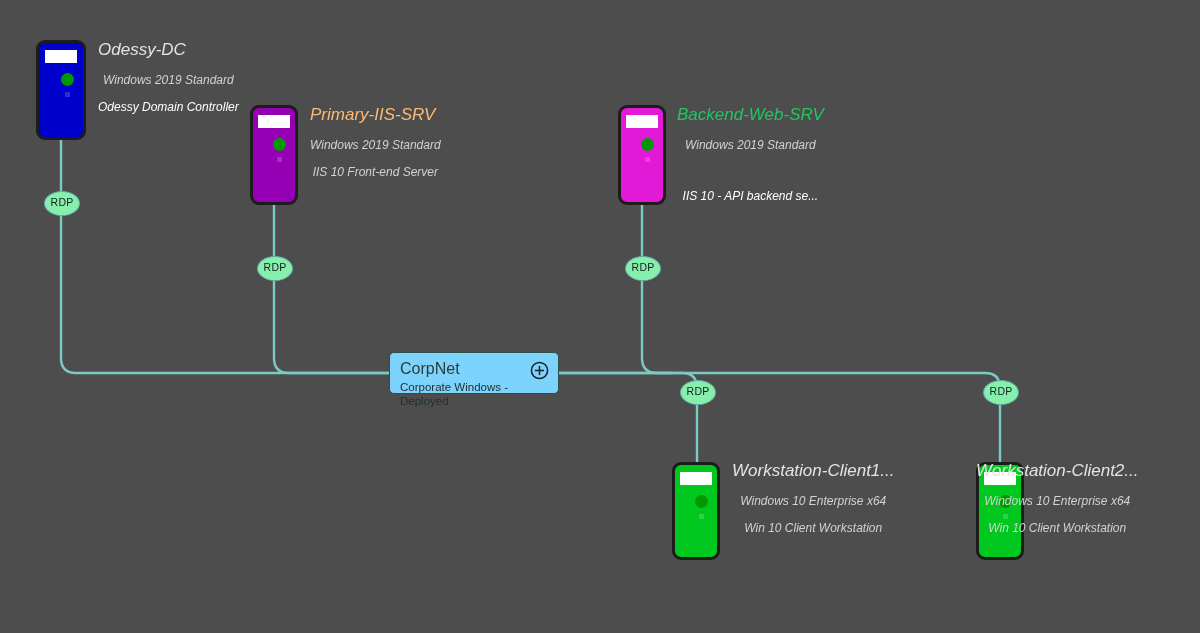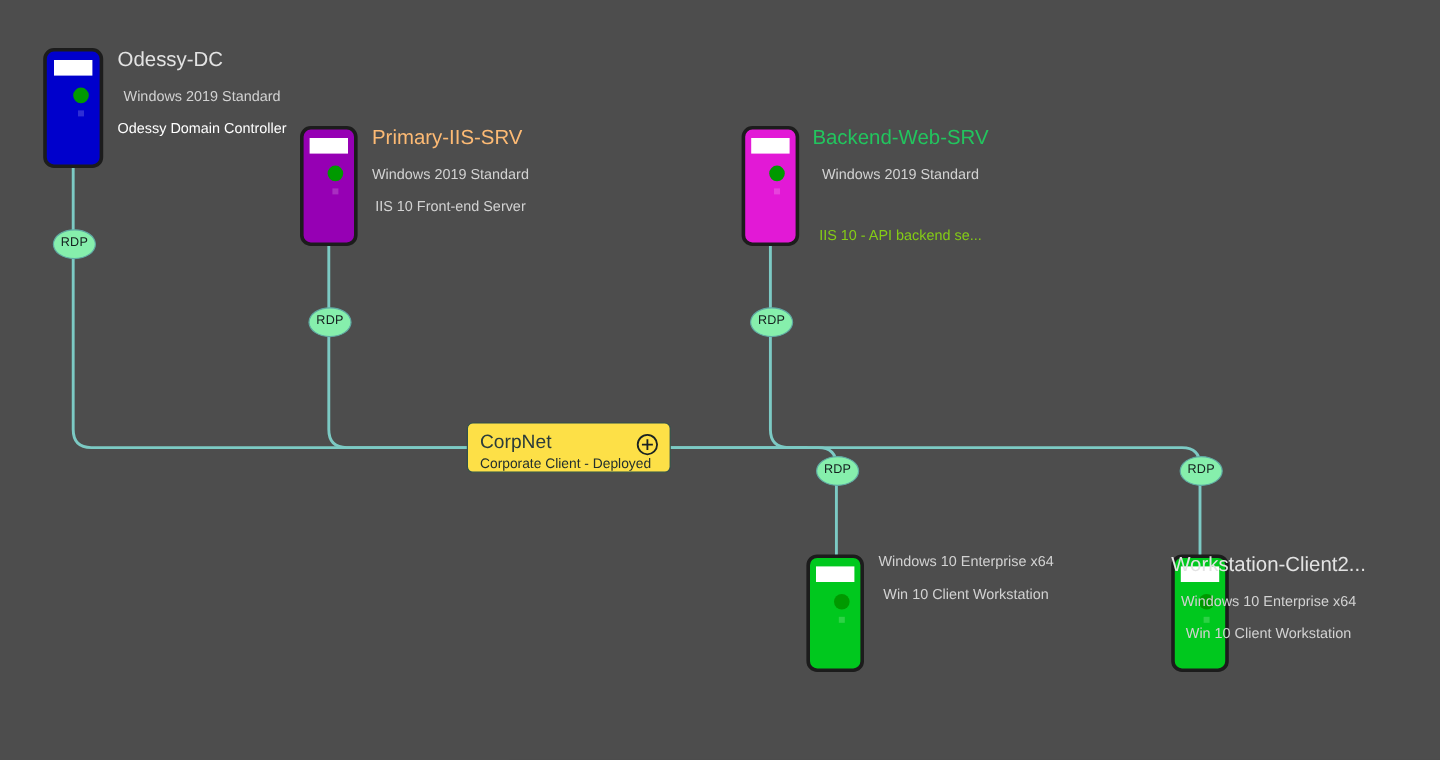--- a/index.html
+++ b/index.html
@@ -55,41 +55,42 @@
     height: 5px;
     right: 13px;
     top: 49px;
     background: rgba(255,255,255,0.18);
   }
 
   
   .nodetext {
     position: absolute;
     white-space: nowrap;
+    font-style: italic;
   }
   .nodetext .title {
     font-size: 17px;
     color: #e3e3e3;
     line-height: 20px;
     margin: 0 0 13px 0;
   }
   .nodetext .meta {
     font-size: 12px;
     color: #d2d2d2;
     line-height: 15px;
     margin: 0 0 12px 0;
     text-align: center;
   }
   .nodetext .meta.last { margin-bottom: 0; }
 
   
   .netbox {
     position: absolute;
     box-sizing: border-box;
-    background: #fde047;
+    background: #7dd3fc;
     border: 1px solid #2f4f4d;
     border-radius: 5px;
     padding: 6px 10px 25px 10px;
   }
   .netbox .net-title {
     font-size: 16px;
     color: #2b3c3b;
     line-height: 19px;
     margin-bottom: 2px;
   }
@@ -158,46 +159,47 @@
         <div class="meta last" style="color: rgb(210, 210, 210);">IIS 10 Front-end Server</div>
       </div>
       <div class="node" style="left: 618px; top: 105px; width: 48px; height: 100px; background: rgb(226, 25, 214);">
         <div class="screenbar"></div>
         <div class="statusdot" style="background: rgb(0, 153, 0);"></div>
         <div class="minisquare"></div>
       </div>
       <div class="nodetext" style="left: 677px; top: 105px;">
         <div class="title" style="color: #22c55e;">Backend-Web-SRV</div>
         <div class="meta" style="color: rgb(210, 210, 210);">Windows 2019 Standard</div>
-        <div class="meta last" style="color: #84cc16; margin-top: 36px;">IIS 10 - API backend se...</div>
+        <div class="meta last" style="color: #ffffff; margin-top: 36px;">IIS 10 - API backend se...</div>
       </div>
       <div class="node" style="left: 672px; top: 462px; width: 48px; height: 98px; background: rgb(0, 200, 30);">
         <div class="screenbar"></div>
         <div class="statusdot" style="background: rgb(0, 153, 0);"></div>
         <div class="minisquare"></div>
       </div>
       <div class="nodetext" style="left: 732px; top: 461px;">
+        <div class="title" style="color: rgb(227, 227, 227);">Workstation-Client1...</div>
         <div class="meta" style="color: rgb(210, 210, 210);">Windows 10 Enterprise x64</div>
         <div class="meta last" style="color: rgb(210, 210, 210);">Win 10 Client Workstation</div>
       </div>
       <div class="node" style="left: 976px; top: 462px; width: 48px; height: 98px; background: rgb(0, 200, 30);">
         <div class="screenbar"></div>
         <div class="statusdot" style="background: rgb(0, 153, 0);"></div>
         <div class="minisquare"></div>
       </div>
       <div class="nodetext" style="left: 976px; top: 461px;">
         <div class="title" style="color: rgb(227, 227, 227);">Workstation-Client2...</div>
         <div class="meta" style="color: rgb(210, 210, 210);">Windows 10 Enterprise x64</div>
         <div class="meta last" style="color: rgb(210, 210, 210);">Win 10 Client Workstation</div>
       </div>
     </div>
 
   <div class="netbox" id="netbox" style="left: 389px; top: 352px; width: 170px; height: 42px;">
     <div class="net-title">CorpNet</div>
-    <div class="net-sub">Corporate Client - Deployed</div>
+    <div class="net-sub">Corporate Windows - Deployed</div>
     <svg class="plus-icon" viewBox="0 0 20 20">
       <circle cx="10" cy="10" r="8.5" fill="none" stroke="#1a2322" stroke-width="1.6"></circle>
       <line x1="10" y1="5.2" x2="10" y2="14.8" stroke="#1a2322" stroke-width="1.6"></line>
       <line x1="5.2" y1="10" x2="14.8" y2="10" stroke="#1a2322" stroke-width="1.6"></line>
     </svg>
   </div>
 
   <div id="badges-layer">
       <div class="rdp" style="left: 61px; top: 202px;">RDP</div>
       <div class="rdp" style="left: 274px; top: 267px;">RDP</div>

